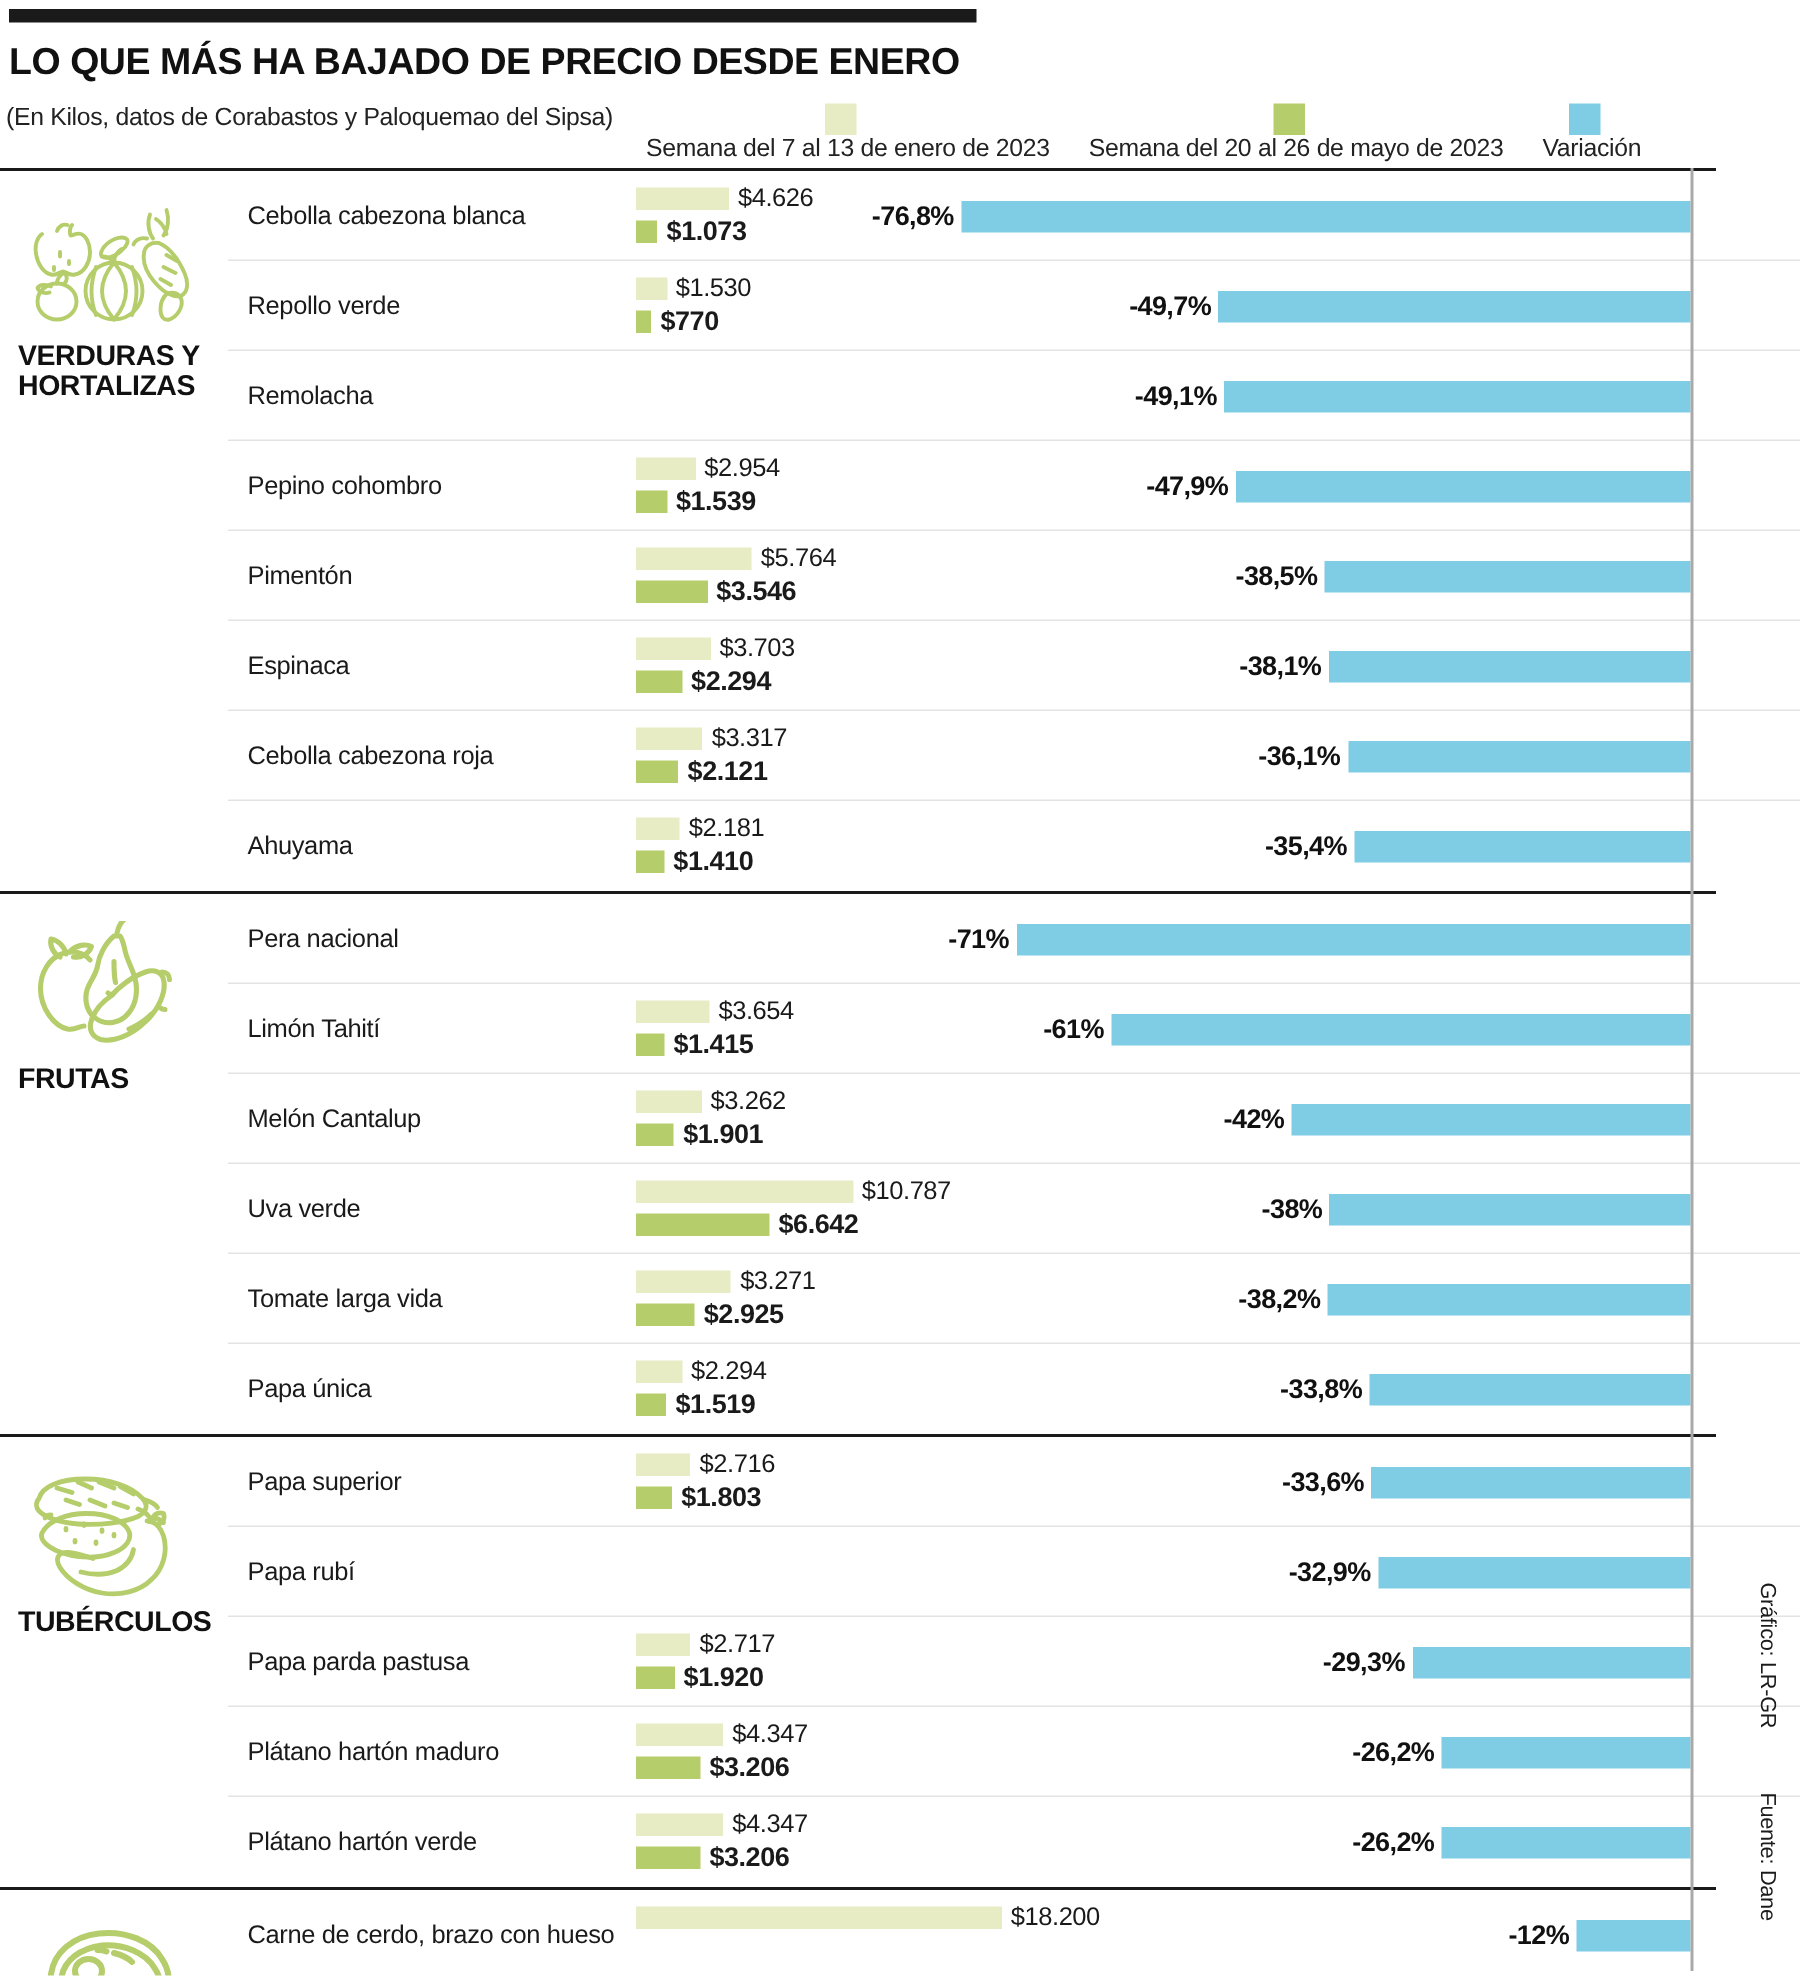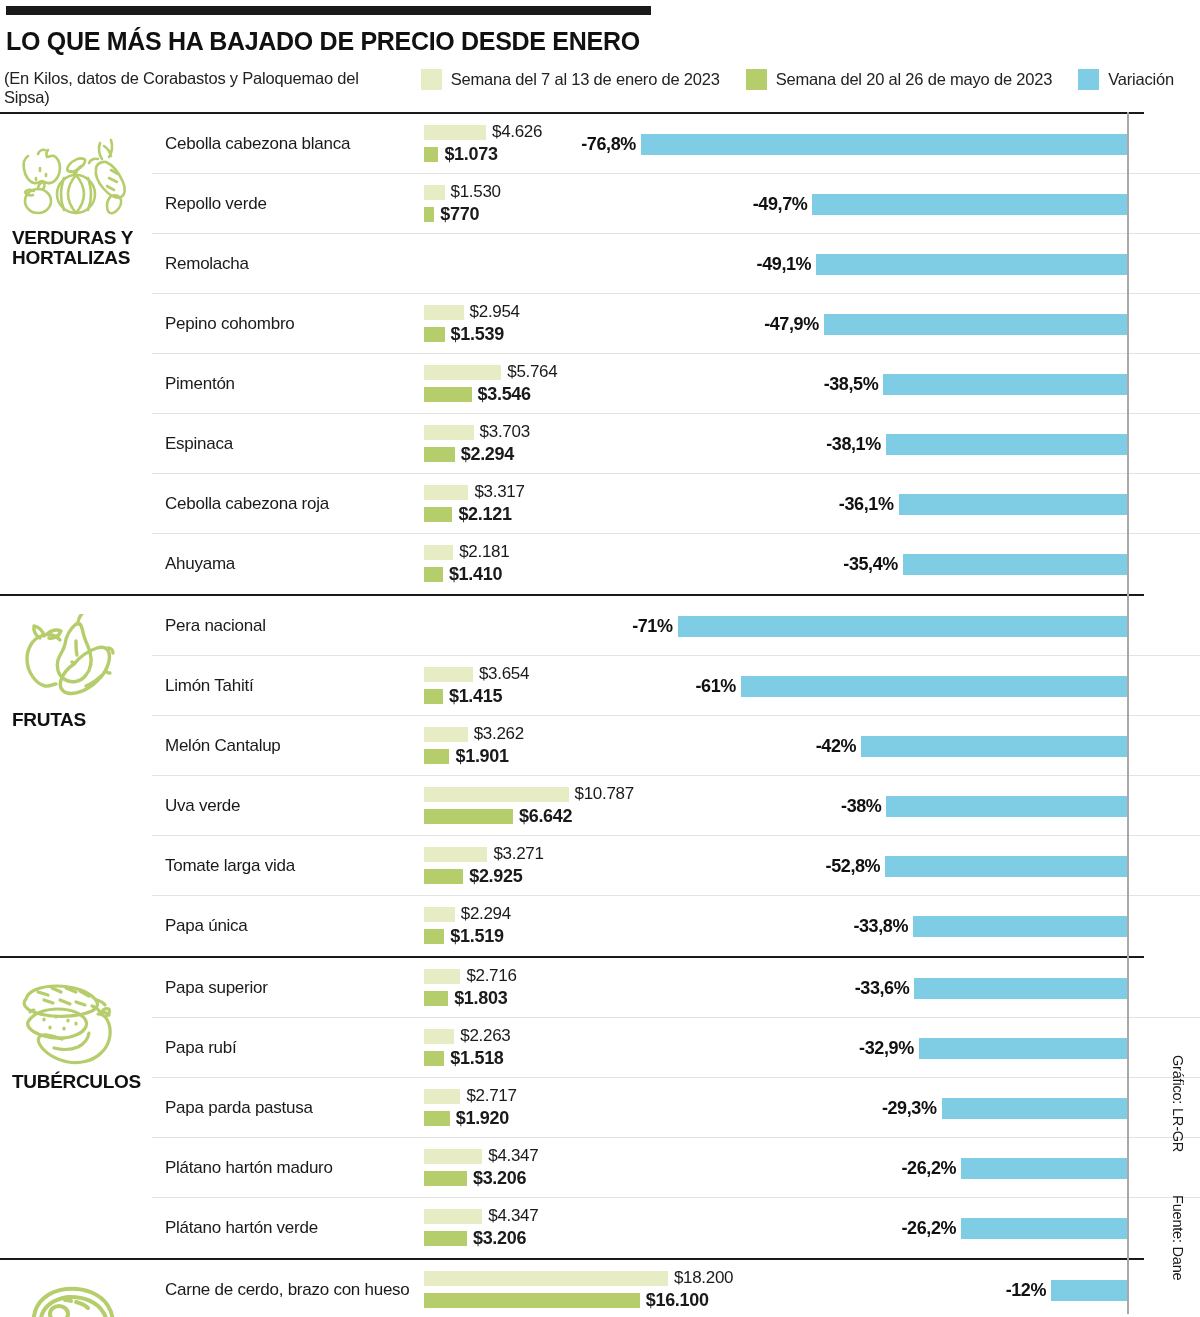--- a/index.html
+++ b/index.html
@@ -17,21 +17,21 @@
   .title {
     font-size: 25px; font-weight: bold; letter-spacing: -0.3px;
     margin: 12px 0 0 6px; color: #111;
   }
   .subline {
     display: flex; align-items: flex-start;
     margin: 13px 0 0 4px; height: 24px;
   }
   .subnote { font-size: 16.5px; color: #222; letter-spacing: -0.2px; }
   .legend { display: flex; align-items: center; margin-left: 22px; }
-  .legend-item { display: flex; align-items: center; margin-right: 26px; }
+  .legend-item { display: flex; align-items: center; margin-right: 26px; flex-direction: column; }
   .legend-swatch { width: 21px; height: 21px; margin-right: 9px; flex: 0 0 auto; }
   .legend-label { font-size: 16.5px; color: #222; letter-spacing: -0.2px; white-space: nowrap; }
 
   
   .chart { position: absolute; left: 0; top: 112px; width: 1200px; }
 
   .section { position: relative; }
   .section-rule { height: 2px; background: #1a1a1a; width: 1144px; margin-left: 0; }
 
   .section-body { display: flex; }
@@ -355,21 +355,21 @@
           </div>
           <div class="barline">
             <span class="pbar may" style="width:89.00280000000001px"></span>
             <span class="pval may">$6.642</span>
           </div>
         </div>
       </div>
           <div class="row">
         <div class="row-label">Tomate larga vida</div>
         <div class="varwrap">
-          <span class="varlabel">-52,8%</span>
+          <span class="varlabel">-38,2%</span>
           <span class="vbar" style="width:241.806px"></span>
         </div>
         <div class="bars">
           <div class="barline top">
             <span class="pbar jan" style="width:63.422200000000004px"></span>
             <span class="pval jan">$3.271</span>
           </div>
           <div class="barline">
             <span class="pbar may" style="width:39.195px"></span>
             <span class="pval may">$2.925</span>
@@ -432,30 +432,20 @@
             <span class="pval may">$1.803</span>
           </div>
         </div>
       </div>
           <div class="row">
         <div class="row-label">Papa rubí</div>
         <div class="varwrap">
           <span class="varlabel">-32,9%</span>
           <span class="vbar" style="width:208.257px"></span>
         </div>
-        <div class="bars">
-          <div class="barline top">
-            <span class="pbar jan" style="width:30.3242px"></span>
-            <span class="pval jan">$2.263</span>
-          </div>
-          <div class="barline">
-            <span class="pbar may" style="width:20.3412px"></span>
-            <span class="pval may">$1.518</span>
-          </div>
-        </div>
       </div>
           <div class="row">
         <div class="row-label">Papa parda pastusa</div>
         <div class="varwrap">
           <span class="varlabel">-29,3%</span>
           <span class="vbar" style="width:185.469px"></span>
         </div>
         <div class="bars">
           <div class="barline top">
             <span class="pbar jan" style="width:36.4078px"></span>
@@ -524,24 +514,20 @@
         <div class="row-label">Carne de cerdo, brazo con hueso</div>
         <div class="varwrap">
           <span class="varlabel">-12%</span>
           <span class="vbar" style="width:75.96000000000001px"></span>
         </div>
         <div class="bars">
           <div class="barline top">
             <span class="pbar jan" style="width:243.88px"></span>
             <span class="pval jan">$18.200</span>
           </div>
-          <div class="barline">
-            <span class="pbar may" style="width:215.74px"></span>
-            <span class="pval may">$16.100</span>
-          </div>
         </div>
       </div>
         </div>
       </div>
     </div>
   </div>
 <div class="axis"></div>
 
 <div class="credits">
   <div class="credit graf">Gráfico: LR-GR</div>

